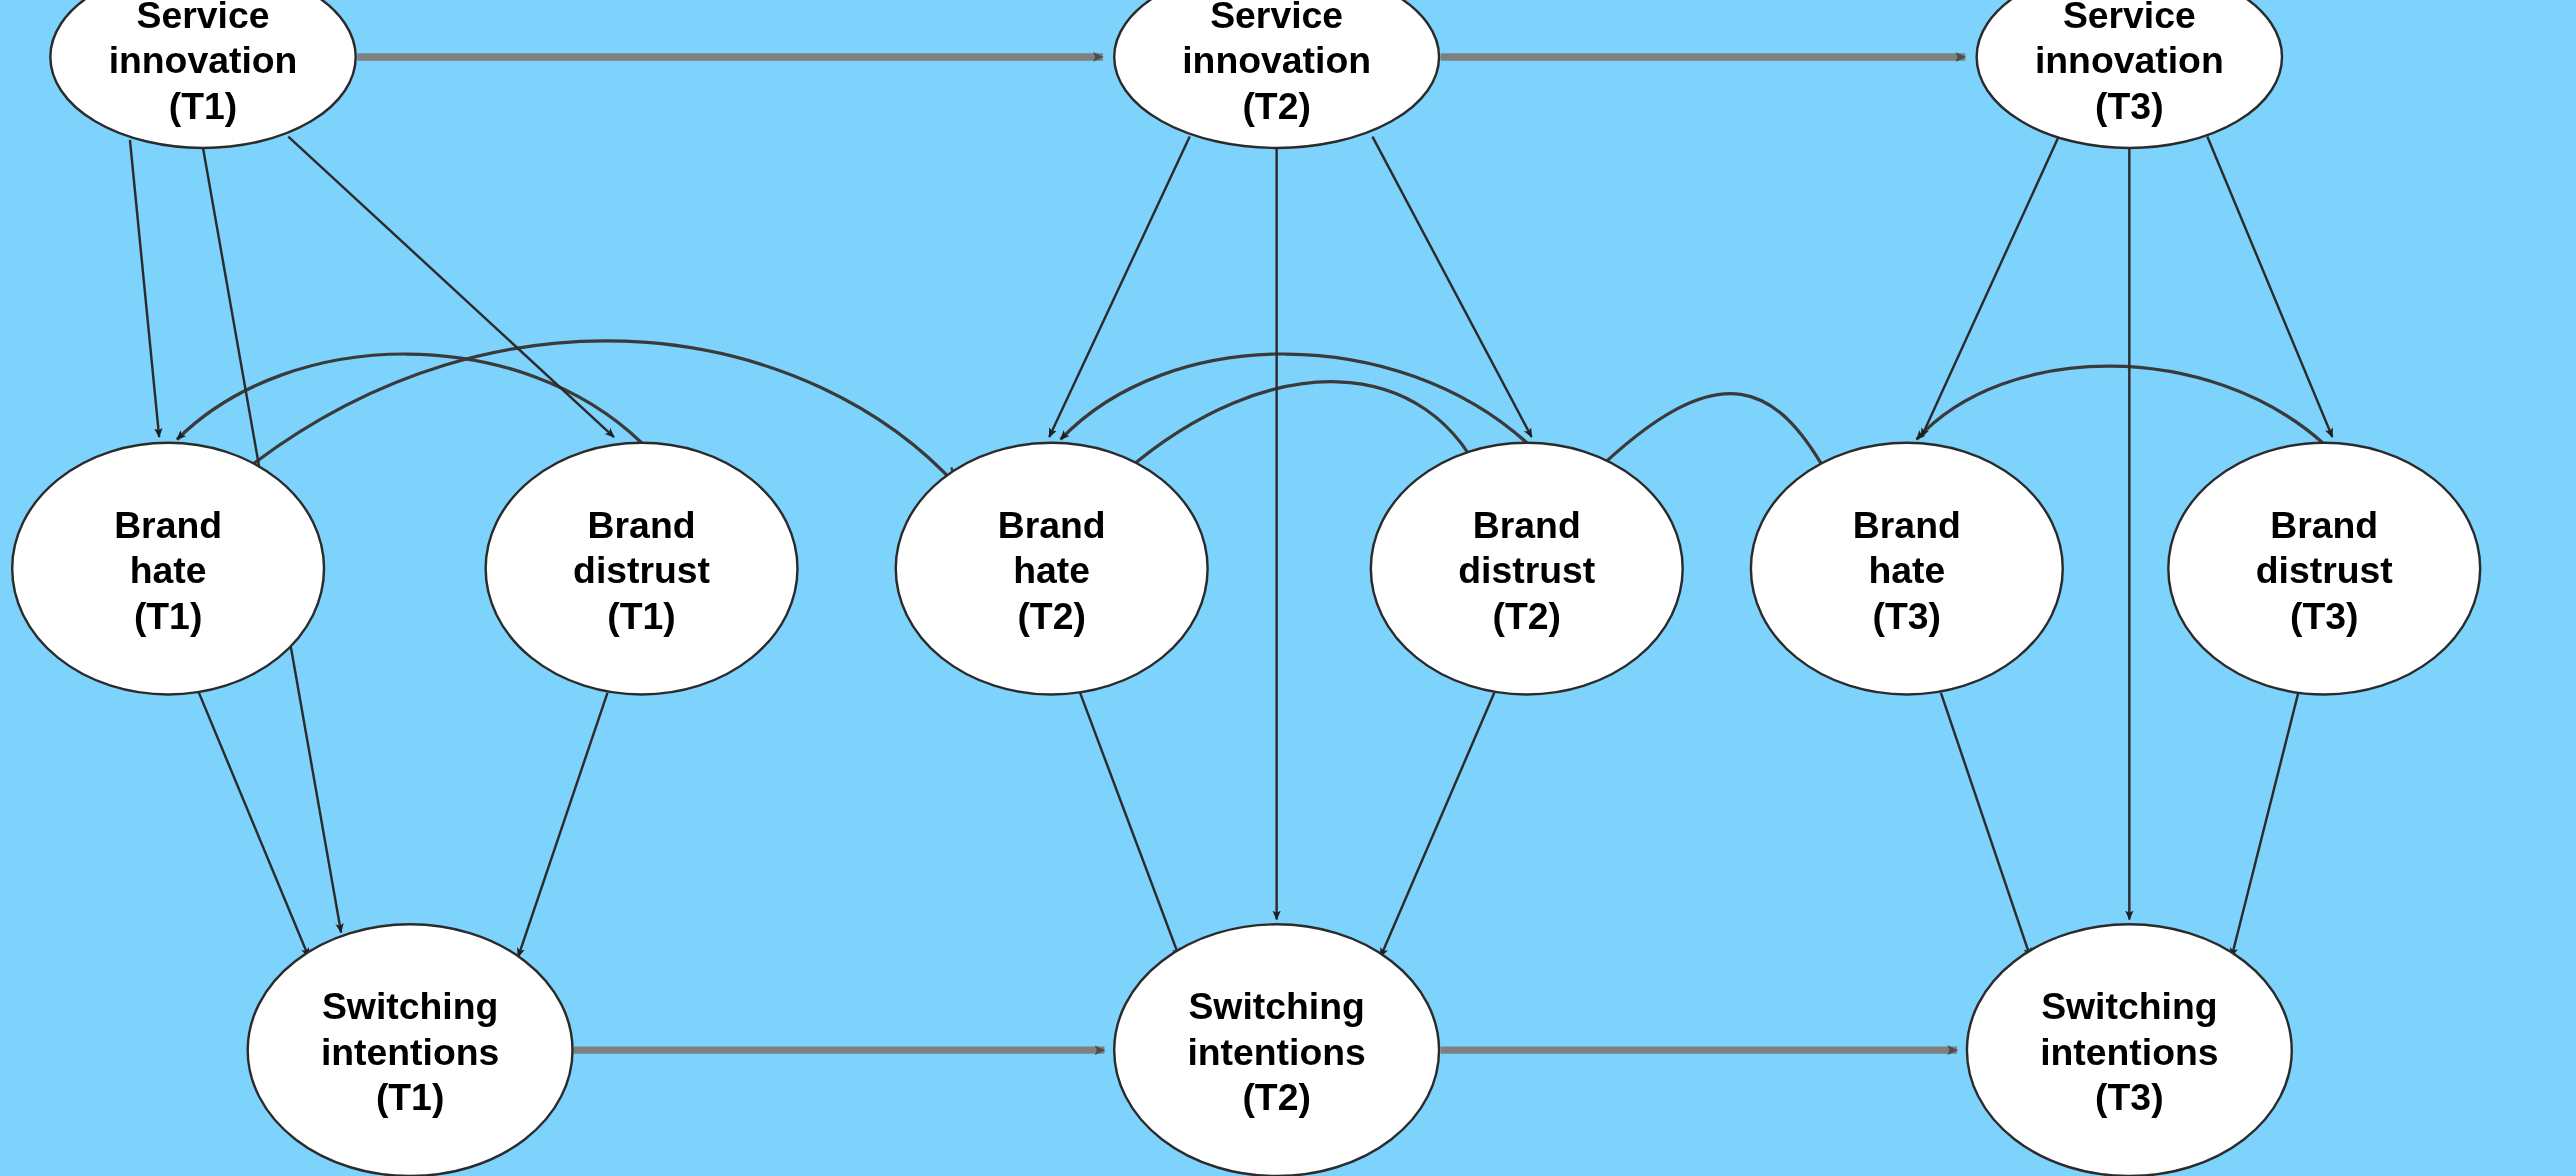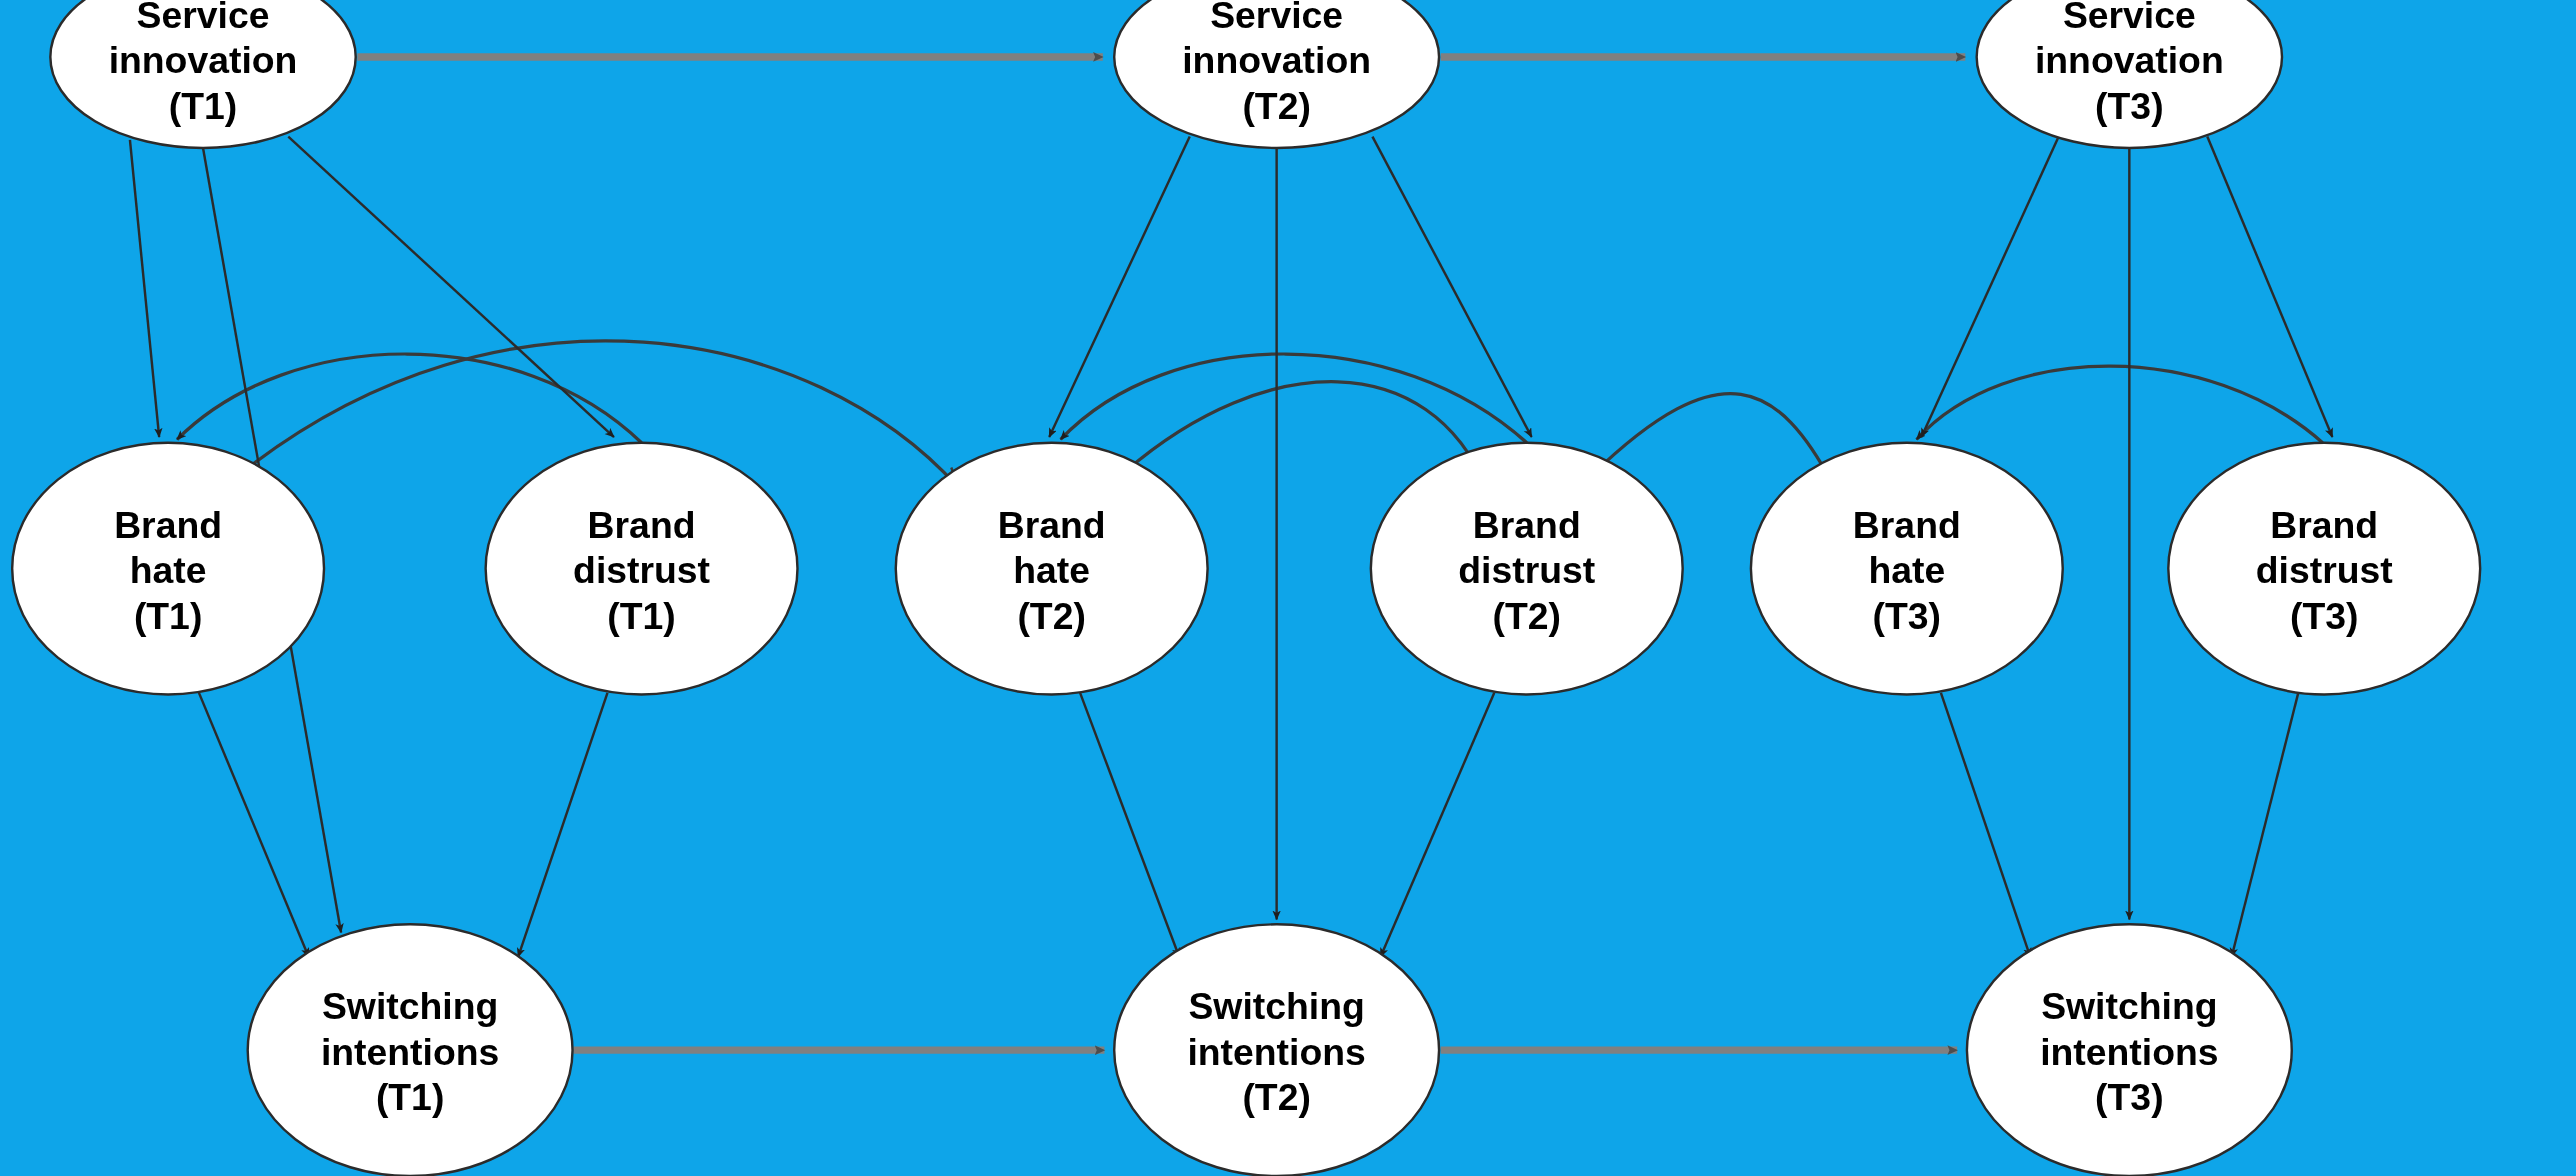--- a/index.html
+++ b/index.html
@@ -1,18 +1,18 @@
 <!DOCTYPE html>
 <html style="font-size:13px"><head>
 <meta charset="utf-8">
 <title>Cross-lagged panel model</title>
 <style>
   html,body{margin:0;padding:0;background:#ffffff;}
   body{font-family:"Liberation Sans", sans-serif;}
-  #stage{position:relative;width:2576px;height:1177px;background:#0ea5e9;overflow:hidden;}
+  #stage{position:relative;width:2576px;height:1177px;background:#7dd3fc;overflow:hidden;}
   svg#diagram{position:absolute;left:0;top:0;width:2576px;height:1177px;display:block;}
   .node-ellipse{fill:#ffffff;stroke:#2b2b2b;stroke-width:3;}
   .node-label{font-family:"Liberation Sans", sans-serif;font-size:46px;font-weight:bold;fill:#000000;text-anchor:middle;dominant-baseline:middle;}
   .edge-thin{fill:none;stroke:#2b2b2b;stroke-width:3;}
   .edge-thick{fill:none;stroke:#808080;stroke-width:9;}
   .edge-arc{fill:none;stroke:#3a3a3a;stroke-width:4;}
 </style>
 </head>
 <body>
 

